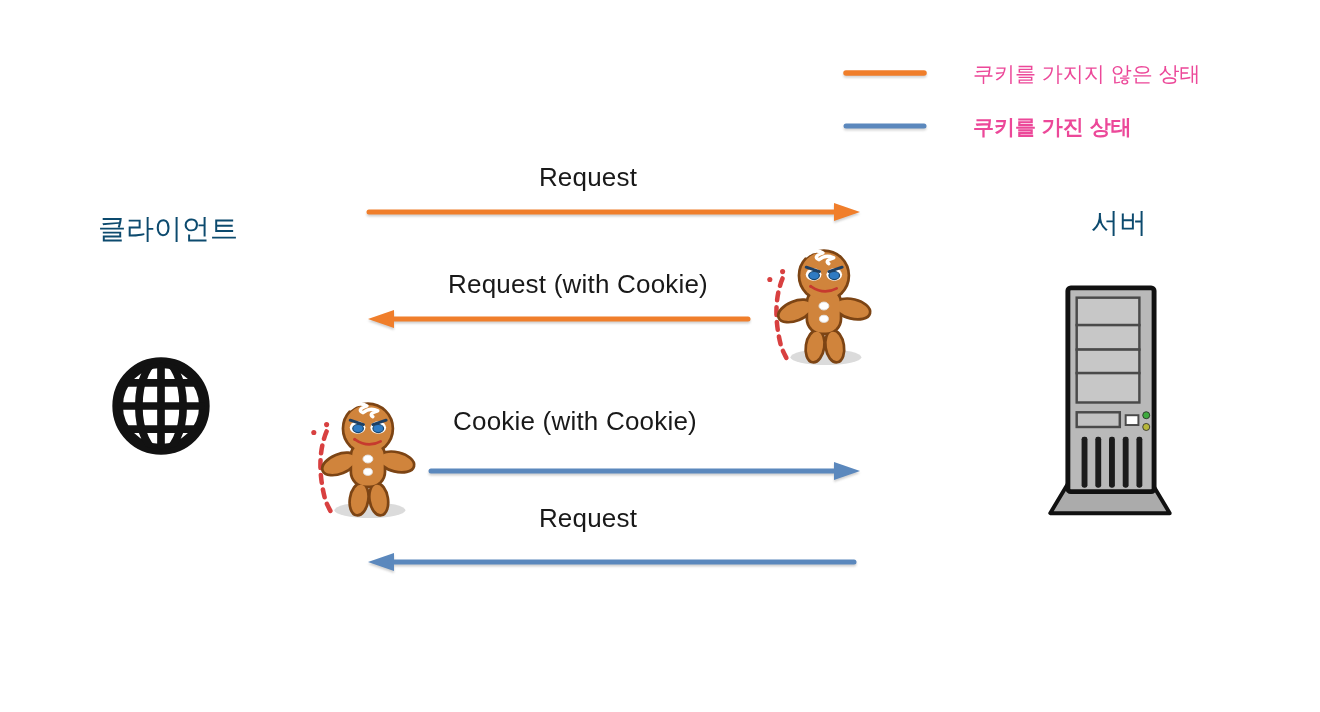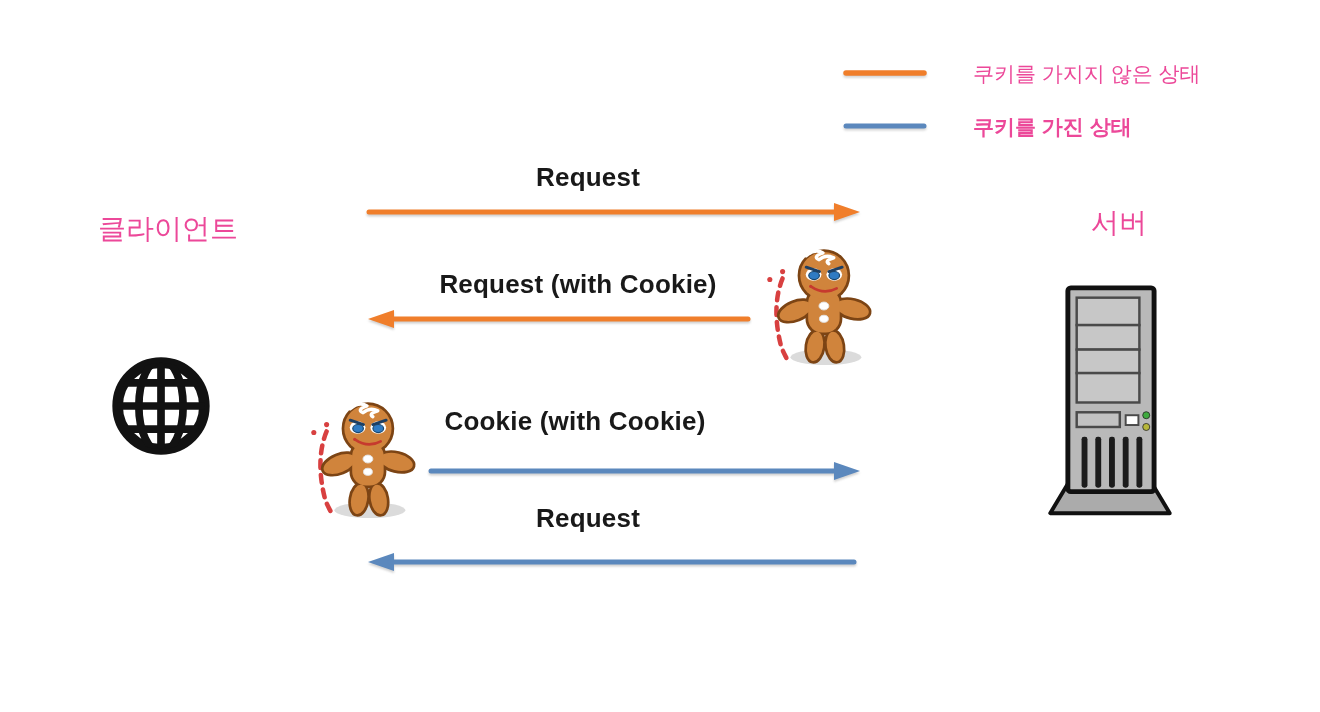--- a/index.html
+++ b/index.html
@@ -3,25 +3,25 @@
 <meta charset="utf-8">
 <style>
   html,body{margin:0;padding:0;}
   body{
     width:1320px;height:712px;background:#ffffff;overflow:hidden;position:relative;
     font-family:"Liberation Sans","DejaVu Sans",sans-serif;color:#1a1a1a;
   }
   .abs{position:absolute;}
   .msg-label{
     position:absolute;transform:translateX(-50%);white-space:nowrap;
-    font-weight:bold;font-size:26px;color:#191919;letter-spacing:.2px;
+    font-weight:normal;font-size:26px;color:#191919;letter-spacing:.2px;
   }
   .node-label{
     position:absolute;transform:translateX(-50%);white-space:nowrap;
-    font-size:28px;color:#ec4899;font-weight:500;
+    font-size:28px;color:#0c4a6e;font-weight:500;
   }
   .legend-label{
     position:absolute;white-space:nowrap;font-size:21px;color:#ec4899;
   }
   svg.arrow{position:absolute;overflow:visible;filter:drop-shadow(0 2px 1px rgba(120,120,120,.35));}
   svg.swatch{position:absolute;overflow:visible;filter:drop-shadow(0 2px 1px rgba(150,150,150,.4));}
   .icon-wrap{position:absolute;}
 </style>
 </head>
 <body>

